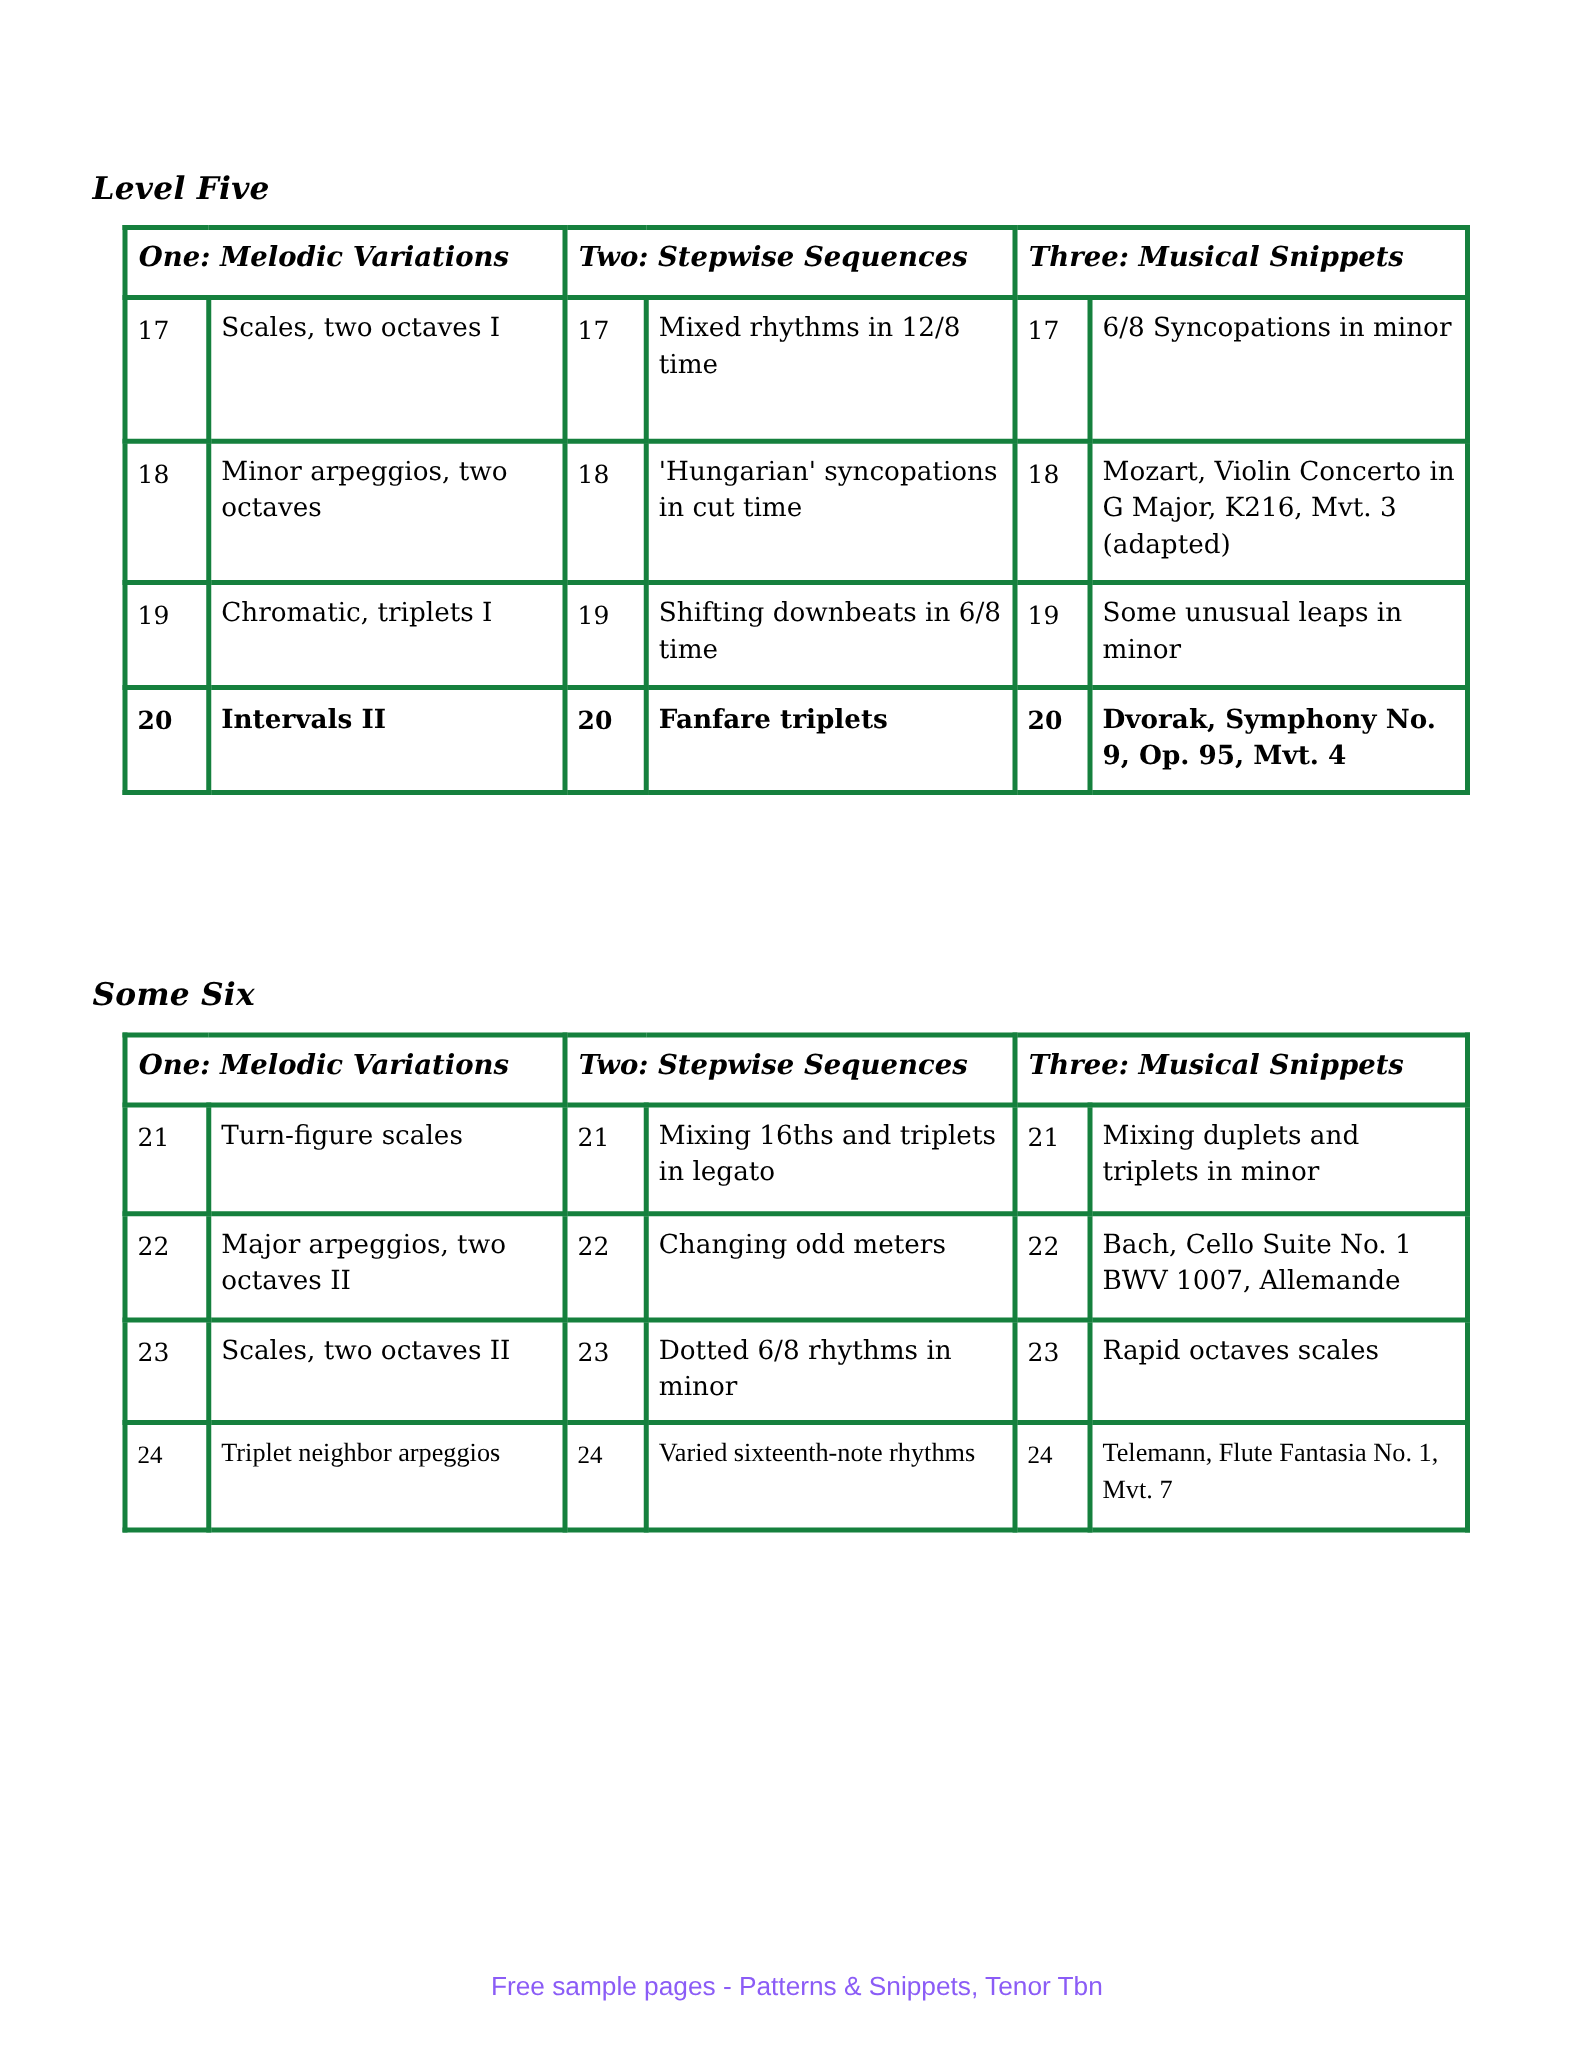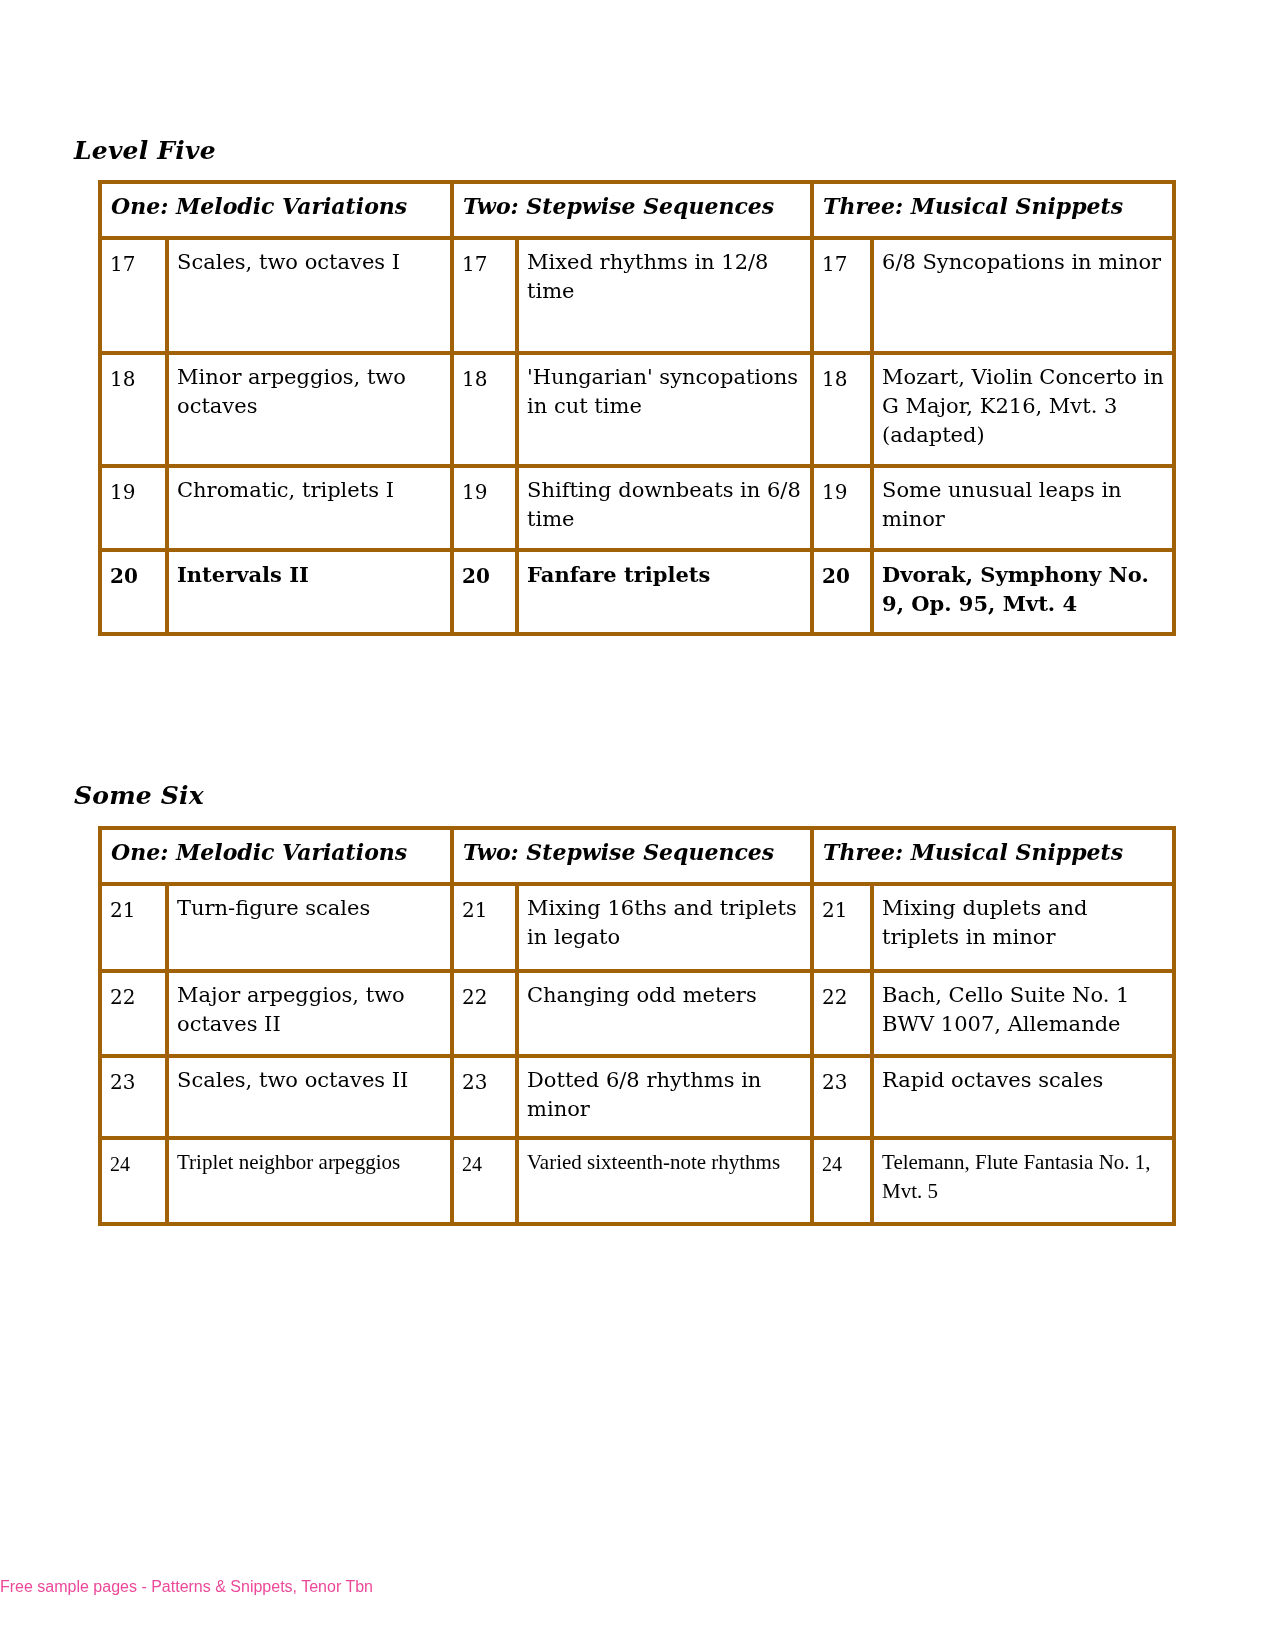--- a/index.html
+++ b/index.html
@@ -8,31 +8,31 @@
     position:absolute; left:74px; margin:0;
     font-family:"DejaVu Serif", serif; font-style:italic; font-weight:bold;
     font-size:25px; letter-spacing:0.2px; line-height:1;
   }
   table.lvl {
     position:absolute; left:98px; width:1074px;
     border-collapse:collapse; table-layout:fixed;
     font-family:"DejaVu Serif", serif; font-size:21px; line-height:29px;
   }
   table.lvl td, table.lvl th {
-    border:4px solid #a16207; vertical-align:top; padding:8px 8px 0 8px;
+    border:4px solid #15803d; vertical-align:top; padding:8px 8px 0 8px;
     text-align:left;
   }
   table.lvl th {
     font-style:italic; font-weight:bold; font-size:22px; height:44px;
     padding:8px 9px 0 9px; white-space:nowrap;
   }
   table.lvl td.num { font-size:20px; padding-top:10px; }
   .footer {
-    position:absolute; left:0; width:1275px; top:1578px; text-align:left;
-    font-family:"Liberation Sans", sans-serif; font-size:16px; color:#ec4899;
+    position:absolute; left:0; width:1275px; top:1578px; text-align:center;
+    font-family:"Liberation Sans", sans-serif; font-size:21px; color:#8b5cf6;
   }
 </style>
 </head>
 <body>
 
 <h2 class="level-title" style="top:138px">Level Five</h2>
 <table class="lvl" style="top:180px">
   <colgroup>
     <col style="width:67px">
       <col style="width:285px">
@@ -125,18 +125,18 @@
         <td>Dotted 6/8 rhythms in minor</td>
         <td class="num">23</td>
         <td>Rapid octaves scales</td>
       </tr>
       <tr style="height: 86px; font-family: Liberation Serif, serif;">
         <td class="num">24</td>
         <td>Triplet neighbor arpeggios</td>
         <td class="num">24</td>
         <td>Varied sixteenth-note rhythms</td>
         <td class="num">24</td>
-        <td>Telemann, Flute Fantasia No. 1, Mvt. 5</td>
+        <td>Telemann, Flute Fantasia No. 1, Mvt. 7</td>
       </tr>
     </tbody>
 </table>
 
 <div class="footer">Free sample pages - Patterns &amp; Snippets, Tenor Tbn</div>
 
 </body></html>

